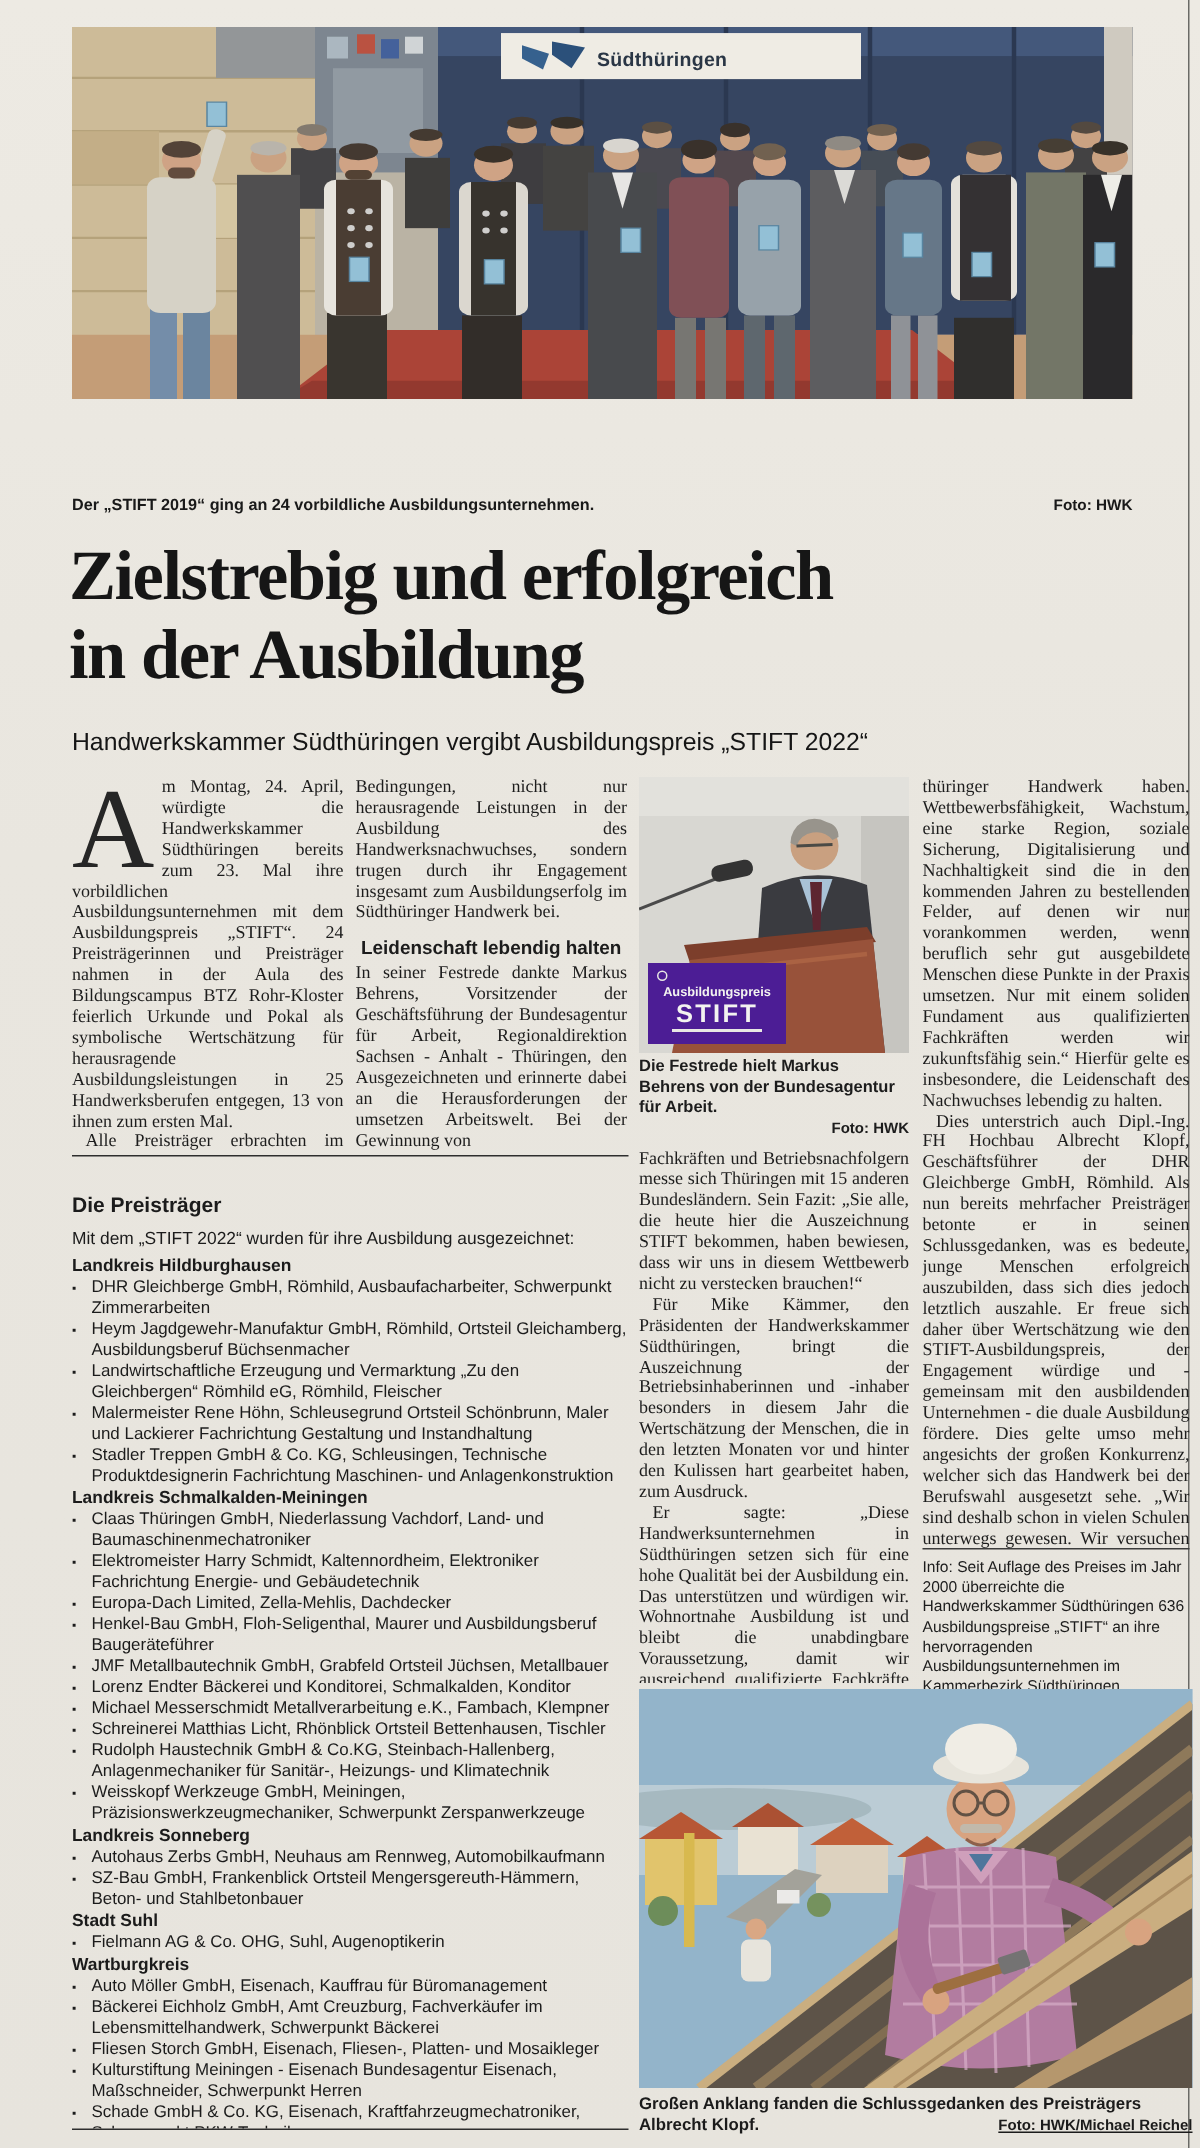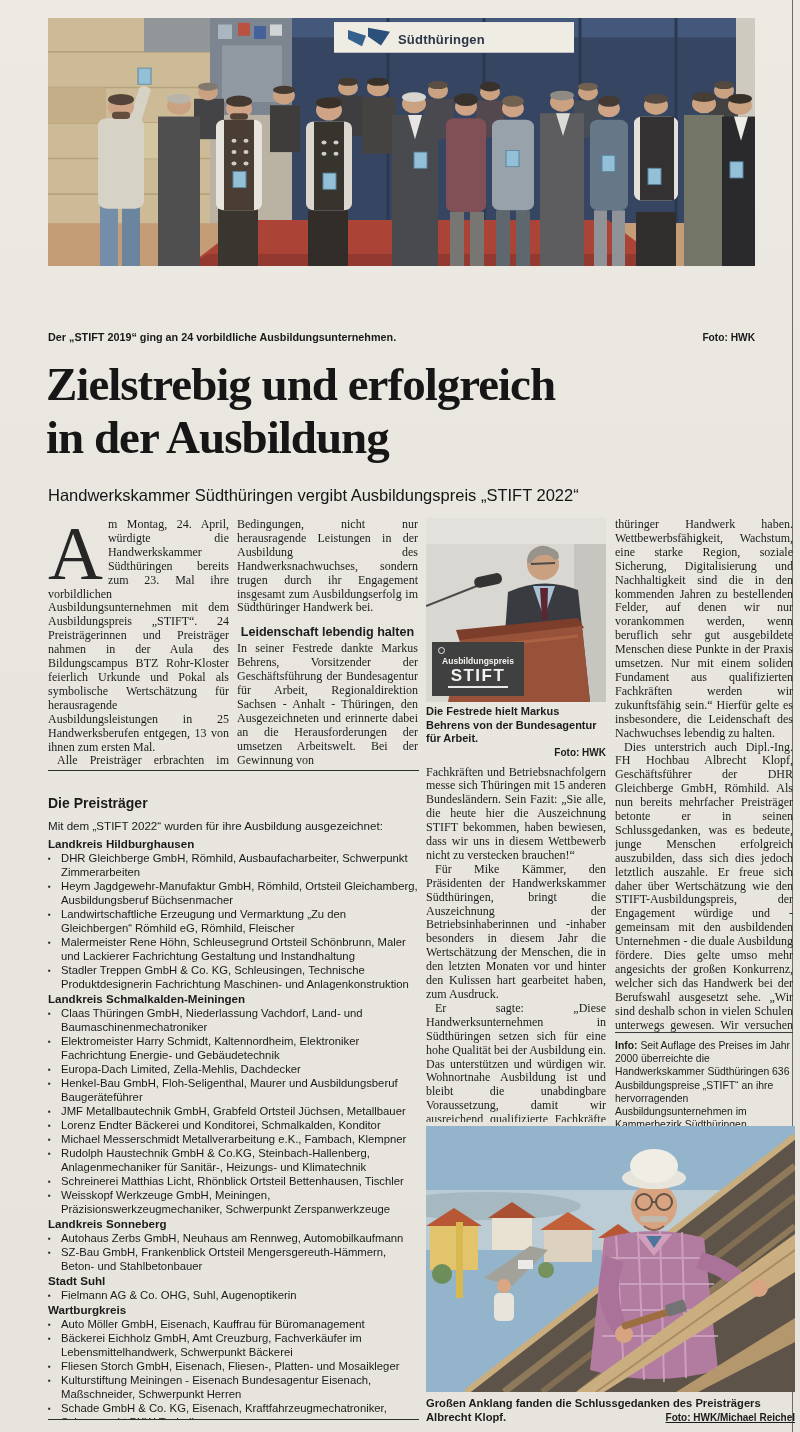--- a/index.html
+++ b/index.html
@@ -38,33 +38,33 @@
   .col-1 { left:48px;  width:181px; height:250px; }
   .col-2 { left:237px; width:181px; height:250px; }
   .col-3 { left:426px; width:180px; height:604px; }
   .col-4 { left:615px; width:178px; height:514px; }
   .col p + p { text-indent:9px; }
   .dropcap { float:left; font-family:"Liberation Serif",serif; font-weight:400;
     font-size:76px; line-height:62px; padding:4px 5px 0 0; color:#262626; }
   .crosshead { font:700 12.6px/15px "Liberation Sans",sans-serif; margin:10px 0 2px; text-align:center; }
 
   .photo-mid { position:relative; width:180px; height:184px; background:#d8d7d2; overflow:hidden; margin-bottom:3px; }
-  .sign { position:absolute; left:6px; top:124px; width:92px; height:54px; background:#404040;
+  .sign { position:absolute; left:6px; top:124px; width:92px; height:54px; background:#4c1d95;
     text-align:center; color:#f3f3f0; }
   .sign-logo { position:absolute; left:6px; top:5px; width:7px; height:7px; border:1px solid #e8e8e4; border-radius:50%; }
   .sign-l1 { font:700 8.5px/10px "Liberation Sans",sans-serif; margin-top:14px; }
   .sign-l2 { font:700 17px/19px "Liberation Sans",sans-serif; letter-spacing:1.5px; border-bottom:2px solid #e8e8e4; display:inline-block; padding:0 3px 1px; }
   .mid-cap { font:700 11px/13.5px "Liberation Sans",sans-serif; text-align:left; }
   .mid-credit { font:700 10px/12px "Liberation Sans",sans-serif; text-align:right; margin:1px 0 7px; }
 
   
   .info-box { position:absolute; left:615px; top:1032px; width:178px;
     border-top:1px solid #3c3c3c; padding-top:6px;
     font:400 10.4px/13.2px "Liberation Sans",sans-serif; text-align:left; color:#1c1c1c; }
-  .info-label { font-weight:700; }
+  .info-label { font-weight:400; }
 
   
   .winners { position:absolute; left:48px; top:770px; width:371px; height:649px;
     border-top:1.5px solid #2e2e2e; padding-top:24px; overflow:hidden; }
   .winners h3 { font:700 14px/17px "Liberation Sans",sans-serif; margin-bottom:7px; }
   .winners-intro { font:400 11.6px/14px "Liberation Sans",sans-serif; margin-bottom:3px; }
   .w-head { font:700 11.6px/15px "Liberation Sans",sans-serif; }
   .w-list { list-style:none; }
   .w-item { position:relative; padding-left:13px; font:400 11.3px/14px "Liberation Sans",sans-serif; }
   .w-item::before { content:"▪"; position:absolute; left:0; top:1px; font-size:8px; }
@@ -338,23 +338,23 @@
             <li class="w-item">Europa-Dach Limited, Zella-Mehlis, Dachdecker</li>
 
             <li class="w-item">Henkel-Bau GmbH, Floh-Seligenthal, Maurer und Ausbildungsberuf Baugeräteführer</li>
 
             <li class="w-item">JMF Metallbautechnik GmbH, Grabfeld Ortsteil Jüchsen, Metallbauer</li>
 
             <li class="w-item">Lorenz Endter Bäckerei und Konditorei, Schmalkalden, Konditor</li>
 
             <li class="w-item">Michael Messerschmidt Metallverarbeitung e.K., Fambach, Klempner</li>
 
+            <li class="w-item">Schreinerei Matthias Licht, Rhönblick Ortsteil Bettenhausen, Tischler</li>
+
             <li class="w-item">Rudolph Haustechnik GmbH &amp; Co.KG, Steinbach-Hallenberg, Anlagenmechaniker für Sanitär-, Heizungs- und Klimatechnik</li>
-
-            <li class="w-item">Schreinerei Matthias Licht, Rhönblick Ortsteil Bettenhausen, Tischler</li>
 
             <li class="w-item">Weisskopf Werkzeuge GmbH, Meiningen, Präzisionswerkzeugmechaniker, Schwerpunkt Zerspanwerkzeuge</li>
           </ul>
 
         <h4 class="w-head">Landkreis Sonneberg</h4>
         <ul class="w-list">
 
             <li class="w-item">Autohaus Zerbs GmbH, Neuhaus am Rennweg, Automobilkaufmann</li>
 
             <li class="w-item">SZ-Bau GmbH, Frankenblick Ortsteil Mengersgereuth-Hämmern, Beton- und Stahlbetonbauer</li>

